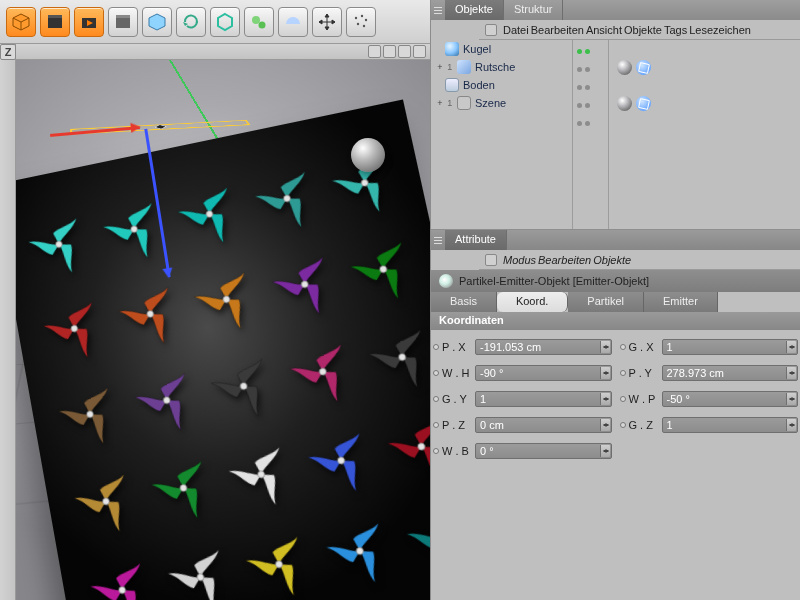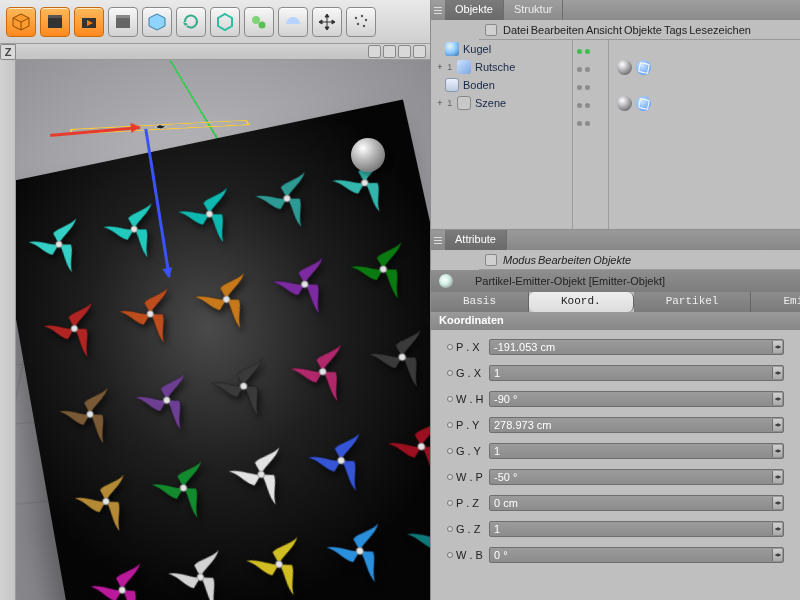--- a/index.html
+++ b/index.html
@@ -91,32 +91,32 @@
   .tagcell{display:flex;gap:4px;padding:2px 4px;align-items:center;}
   .tag{width:15px;height:15px;border-radius:50%;display:inline-block;}
   .tag.metal{background:radial-gradient(circle at 35% 30%,#fff 0,#bfbfc3 35%,#555 90%);}
   .tag.dyn{background:radial-gradient(circle at 40% 35%,#cfe6ff,#6aa7ff 70%);position:relative;}
   .tag.dyn::after{content:"";position:absolute;left:3px;top:3px;width:8px;height:8px;border:1px solid #fff;border-radius:1px;transform:rotate(12deg);}
 
   
   .attr { position:relative; }
   .attr .tabrow{background:linear-gradient(#9a9a9a,#878787);}
   .attr .menurow{border-bottom:1px solid #9a9a9a;font-style:italic;}
-  .obj-title{display:flex;align-items:center;gap:22px;height:22px;padding:0 8px;
+  .obj-title{display:flex;align-items:center;gap:6px;height:22px;padding:0 8px;
     background:linear-gradient(#8e8e8e,#7d7d7d); color:#fff;}
   .obj-title .dotico{width:14px;height:14px;border-radius:50%;
     background:radial-gradient(circle at 40% 40%,#fff,#cfeee4 40%,#8a8a8a 90%);}
   .subtabs{display:flex;height:20px;}
-  .subtabs .st{flex:0 0 auto;padding:3px 32px;background:linear-gradient(#8d8d8d,#7a7a7a);
-    border-right:1px solid #666;color:#eee;cursor:pointer;font-family:Liberation Mono, monospace;}
+  .subtabs .st{flex:0 0 auto;padding:3px 19px;background:linear-gradient(#8d8d8d,#7a7a7a);
+    border-right:1px solid #666;color:#eee;cursor:pointer;}
   .subtabs .st.active{background:linear-gradient(#eeeeee,#dcdcdc);color:#222;border-radius:6px;}
   .subtabs .st.last{flex:1;background:linear-gradient(#a7a7a7,#969696);color:#555;}
   .section-hd{height:18px;background:linear-gradient(#9a9a9a,#878787);color:#fff;
     padding:2px 8px;font-weight:bold;}
-  .coords{padding:6px 16px;display:grid;grid-template-columns: repeat(1, 1fr);
+  .coords{padding:6px 2px;display:grid;grid-template-columns: repeat(2, 1fr);
     grid-auto-rows:22px; gap:4px 8px;}
   .fld{display:flex;align-items:center;gap:3px;}
   .fld .bullet{width:6px;height:6px;border-radius:50%;border:1px solid #777;background:#d7d7d7;}
   .fld .lbl{width:30px;color:#222;}
   .fld .box{flex:1;height:16px;background:linear-gradient(#9b9b9b,#8c8c8c);
     border:1px solid #6f6f6f;border-radius:2px;display:flex;align-items:center;
     padding:0 4px;color:#fff;position:relative;}
   .fld .box .spin{position:absolute;right:1px;top:1px;width:10px;height:12px;
     background:linear-gradient(#cfcfcf,#a9a9a9);border-left:1px solid #6f6f6f;
     border-radius:0 1px 1px 0;}

